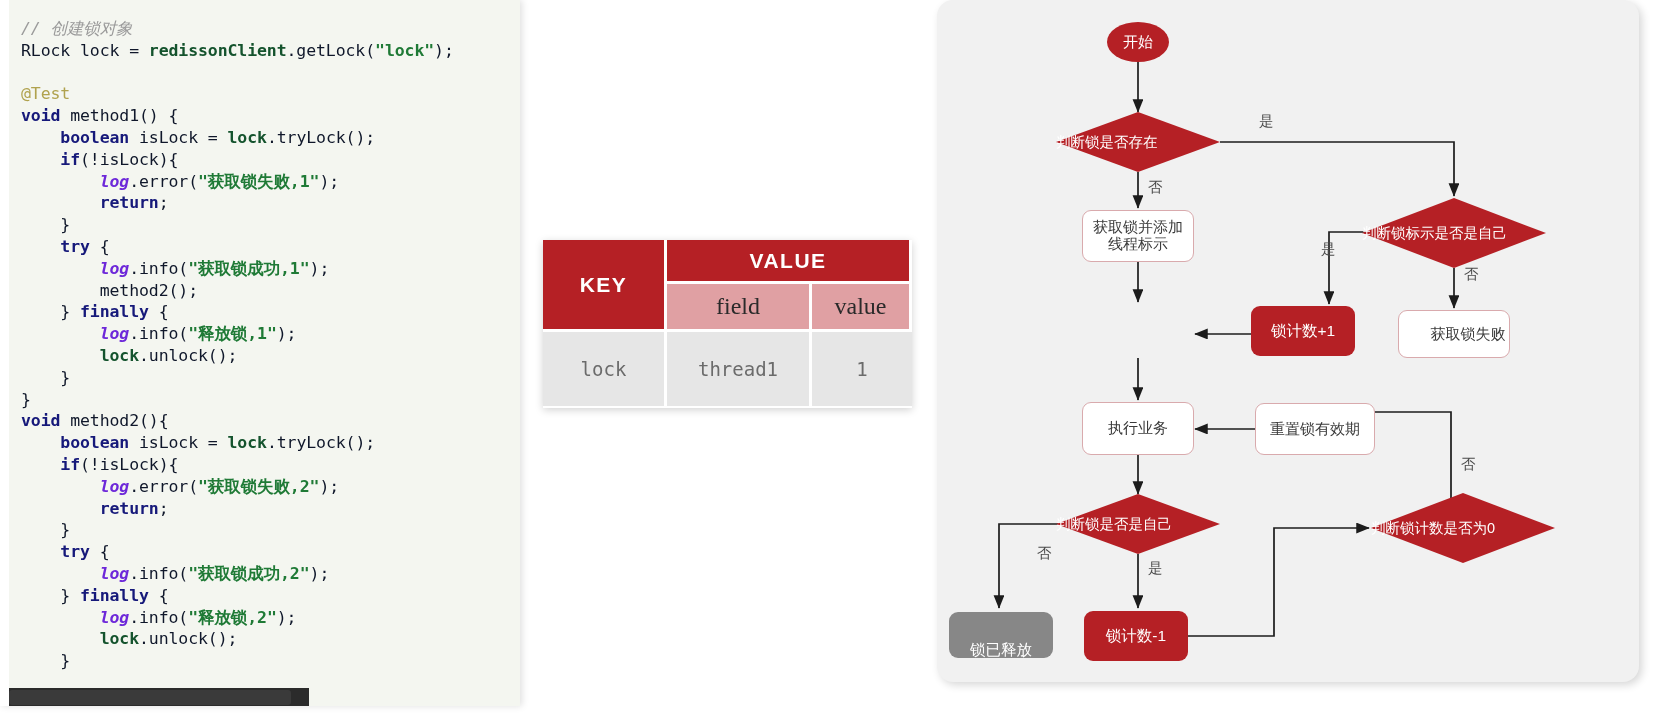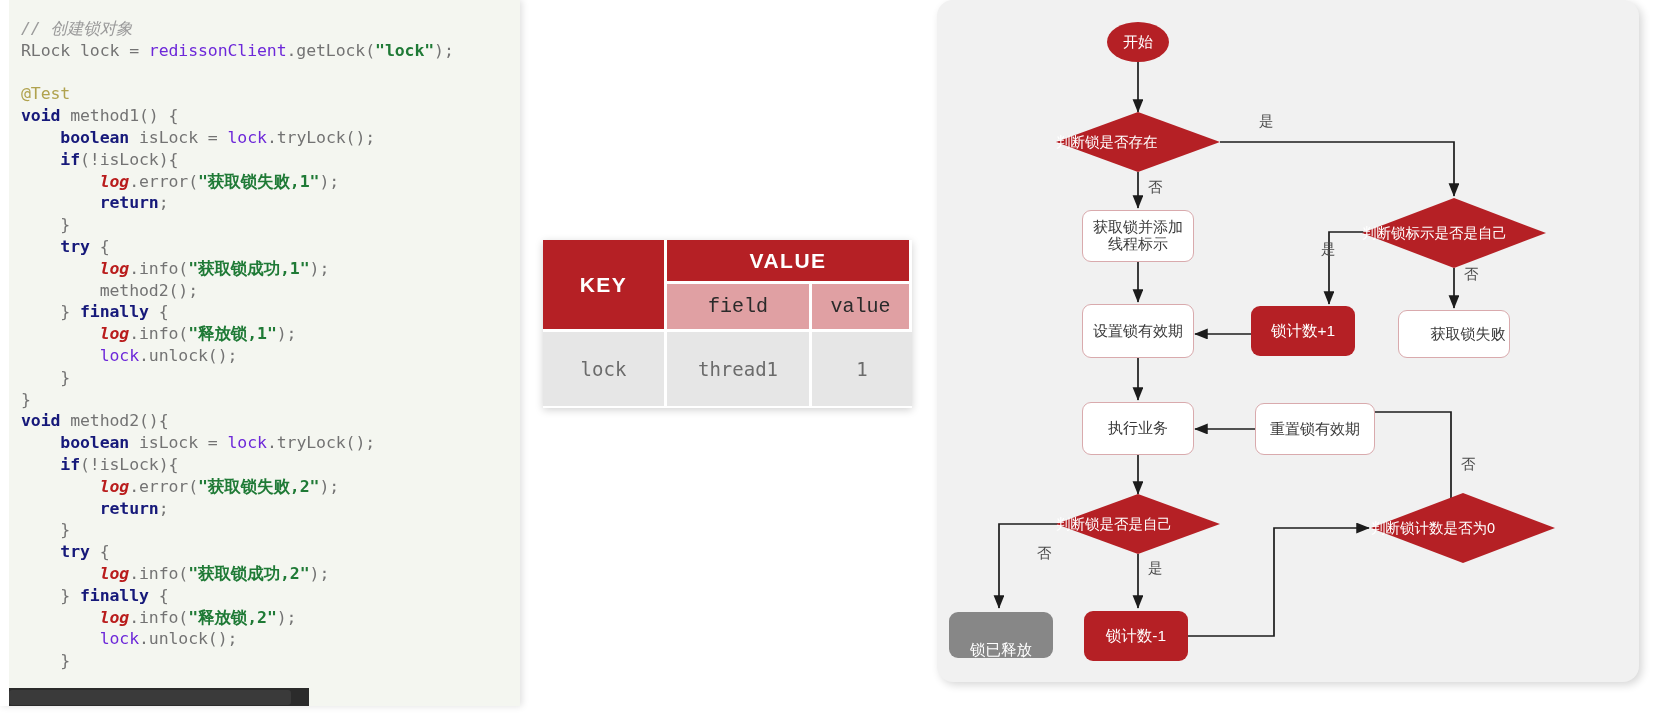--- a/index.html
+++ b/index.html
@@ -25,24 +25,24 @@
     font-family: "DejaVu Sans Mono", "Liberation Mono", monospace;
     font-size: 16.5px;
     line-height: 21.8px;
     white-space: pre;
     color: #232323;
     letter-spacing: -0.1px;
   }
   .cm { color: #9a9a9a; font-style: italic; }
   .an { color: #b0a24e; }
   .kw { color: #16197a; font-weight: bold; }
-  .id { color: #6d28d9; font-weight: normal; }
-  .fn { color: #b91c1c; font-weight: bold; font-style: italic; }
+  .id { color: #14532d; font-weight: bold; }
+  .fn { color: #6d28d9; font-weight: bold; font-style: italic; }
   .st { color: #1f7a36; font-weight: bold; }
-  .pl { color: #737373; margin-top: 9px; }
+  .pl { color: #0f172a; margin-top: 9px; }
 
   #code-scrollbar {
     position: absolute; left: 0; bottom: 0; width: 300px; height: 18px;
     background: #2b2b2b;
   }
   #code-scrollbar .thumb {
     position: absolute; left: 0; top: 2px; width: 282px; height: 15px;
     background: #3a3a3a; border-radius: 3px;
   }
 
@@ -69,22 +69,22 @@
     align-items: flex-end; padding-bottom: 32px;
   }
   .value-head {
     grid-row: 1; grid-column: 2 / span 2;
     background: #b52025; color: #ffffff;
     font-size: 21px; font-weight: bold; letter-spacing: 1.5px;
     height: 44px;
   }
   .sub-head {
     background: #e0a0a3; color: #2a2a2a;
-    font-family: Liberation Mono, monospace;
-    font-size: 20px; height: 48px;
+    font-family: Liberation Serif, serif;
+    font-size: 24px; height: 48px;
   }
   .body-cell {
     background: #e6e6e6; color: #6b6b6b;
     font-family: "DejaVu Sans Mono", "Liberation Mono", monospace;
     font-size: 19px; height: 74px; border-bottom: none;
   }
 
   
   #flow-panel {
     position: absolute; left: 937px; top: 0px; width: 702px; height: 682px;
@@ -234,23 +234,20 @@
       </svg>
       <div class="n-diamond-label">
           <span>判断锁是否存在</span>
         </div>
     </div>
 
     <div class="node n-proc" style="left:145px; top:210px; width:112px; height:52px; padding:0 8px;">
       <span>获取锁并添加线程标示</span>
     </div>
 
-    <div class="node n-proc" style="left:145px; top:304px; width:112px; height:54px; padding:0 8px;">
-      <span>设置锁有效期</span>
-    </div>
 
     <div class="node n-proc" style="left:145px; top:402px; width:112px; height:53px; padding:0 8px;">
       <span>执行业务</span>
     </div>
 
     <div class="n-diamond-wrap" style="left:425px; top:198px; width:184px; height:70px;">
       <svg width="184" height="70" style="position:absolute;left:0;top:0;">
         <polygon points="92,0 184,35 92,70 0,35" fill="#b52025"></polygon>
       </svg>
       <div class="n-diamond-label">

